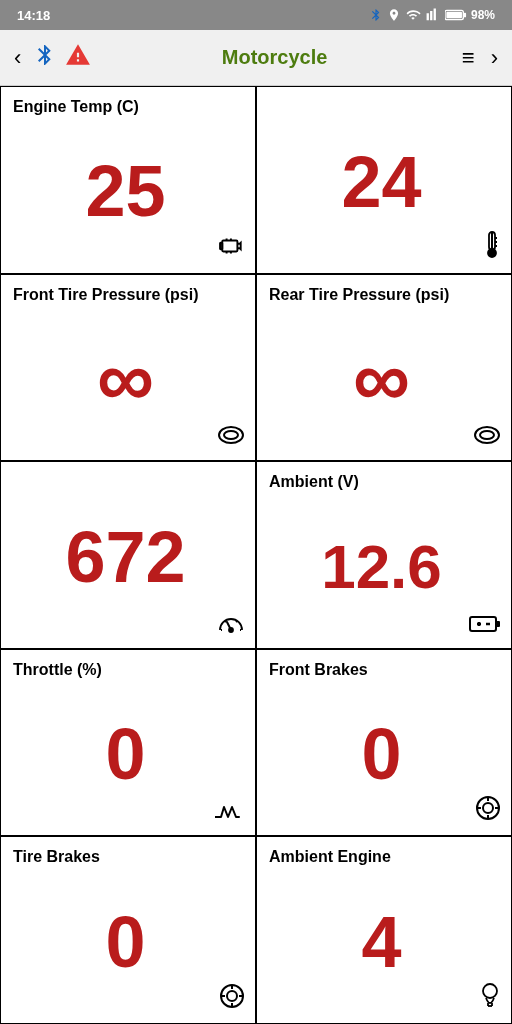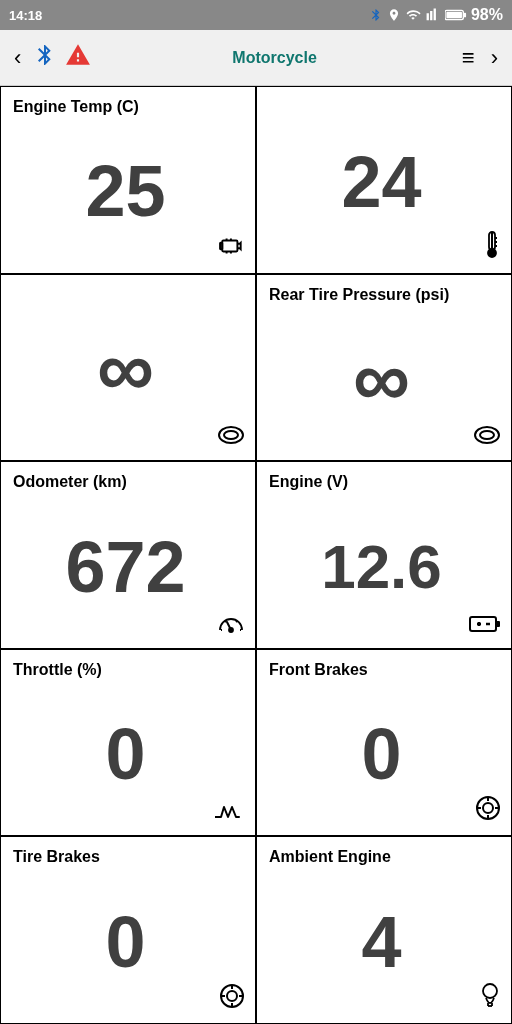--- a/index.html
+++ b/index.html
@@ -13,42 +13,42 @@
       flex-direction: column;
     }
 
     
     .status-bar {
       background: #888;
       color: #fff;
       display: flex;
       justify-content: space-between;
       align-items: center;
-      padding: 4px 9px;
+      padding: 4px 17px;
       height: 30px;
       font-size: 13px;
       font-weight: bold;
     }
     .status-bar-left { display: flex; align-items: center; gap: 6px; }
-    .status-bar-right { display: flex; align-items: center; gap: 4px; font-size: 16px; }
+    .status-bar-right { display: flex; align-items: center; gap: 4px; font-size: 12px; }
 
     
     .nav-bar {
       background: #f0f0f0;
       border-bottom: 1px solid #ccc;
       display: flex;
       align-items: center;
       justify-content: space-between;
       padding: 0 10px;
       height: 56px;
     }
     .nav-bar-title {
-      font-size: 16px;
+      font-size: 20px;
       font-weight: bold;
-      color: #0f766e;
+      color: #4d7c0f;
     }
     .nav-bar-left {
       display: flex;
       align-items: center;
       gap: 8px;
     }
     .nav-bar-right {
       display: flex;
       align-items: center;
       gap: 8px;
@@ -87,21 +87,21 @@
     .tile-title {
       font-size: 16px;
       font-weight: bold;
       color: #000;
       text-align: left;
       line-height: 1.2;
     }
     .tile-value {
       font-size: 72px;
       font-weight: bold;
-      color: #404040;
+      color: #b91c1c;
       flex: 1;
       display: flex;
       align-items: center;
       justify-content: center;
       width: 100%;
       line-height: 1;
       margin-top: 2px;
     }
     .tile-icon {
       position: absolute;
@@ -195,20 +195,21 @@
         <rect x="6" y="1" width="6" height="18" rx="3" fill="none"></rect>
         <circle cx="9" cy="22" r="4" fill="#000"></circle>
         <line x1="12" y1="7" x2="14" y2="7"></line>
         <line x1="12" y1="11" x2="14" y2="11"></line>
         <line x1="12" y1="15" x2="14" y2="15"></line>
       </svg>
     </span>
   </div>
 
   <div class="tile">
+    <span class="tile-title">Front Tire Pressure (psi)</span>
     <div class="tile-value infinity">∞</div>
     <span class="tile-icon">
       <svg width="28" height="22" viewBox="0 0 28 22" fill="none" stroke="#000" stroke-width="2">
         <ellipse cx="14" cy="11" rx="12" ry="8"></ellipse>
         <ellipse cx="14" cy="11" rx="7" ry="4"></ellipse>
       </svg>
     </span>
   </div>
 
   <div class="tile">
@@ -216,38 +217,37 @@
     <div class="tile-value infinity">∞</div>
     <span class="tile-icon">
       <svg width="28" height="22" viewBox="0 0 28 22" fill="none" stroke="#000" stroke-width="2">
         <ellipse cx="14" cy="11" rx="12" ry="8"></ellipse>
         <ellipse cx="14" cy="11" rx="7" ry="4"></ellipse>
       </svg>
     </span>
   </div>
 
   <div class="tile">
-    <span class="tile-title">Odometer (km)</span>
     <div class="tile-value">672</div>
     <span class="tile-icon">
       <svg width="28" height="22" viewBox="0 0 28 22" fill="none" stroke="#000" stroke-width="1.8">
         <path d="M3 18 A11 11 0 0 1 25 18"></path>
         <line x1="14" y1="18" x2="10" y2="10" stroke-width="2" stroke-linecap="round"></line>
         <circle cx="14" cy="18" r="2" fill="#000"></circle>
         <line x1="5" y1="18" x2="4" y2="18"></line>
         <line x1="23" y1="18" x2="24" y2="18"></line>
         <line x1="14" y1="7" x2="14" y2="8"></line>
         <line x1="8" y1="9" x2="9" y2="10"></line>
         <line x1="20" y1="9" x2="19" y2="10"></line>
       </svg>
     </span>
   </div>
 
   <div class="tile">
-    <span class="tile-title">Engine (V)</span>
+    <span class="tile-title">Ambient (V)</span>
     <div class="tile-value" style="font-size:62px;text-align:center;">12.6</div>
     <span class="tile-icon">
       <svg width="32" height="20" viewBox="0 0 32 20" fill="none" stroke="#000" stroke-width="2">
         <rect x="1" y="3" width="26" height="14" rx="2"></rect>
         <rect x="27" y="7" width="4" height="6" rx="1" fill="#000" stroke="none"></rect>
         <line x1="8" y1="10" x2="12" y2="10" stroke-width="2.5"></line>
         <line x1="10" y1="8" x2="10" y2="12" stroke-width="2.5"></line>
         <line x1="17" y1="10" x2="21" y2="10" stroke-width="2.5"></line>
       </svg>
     </span>

